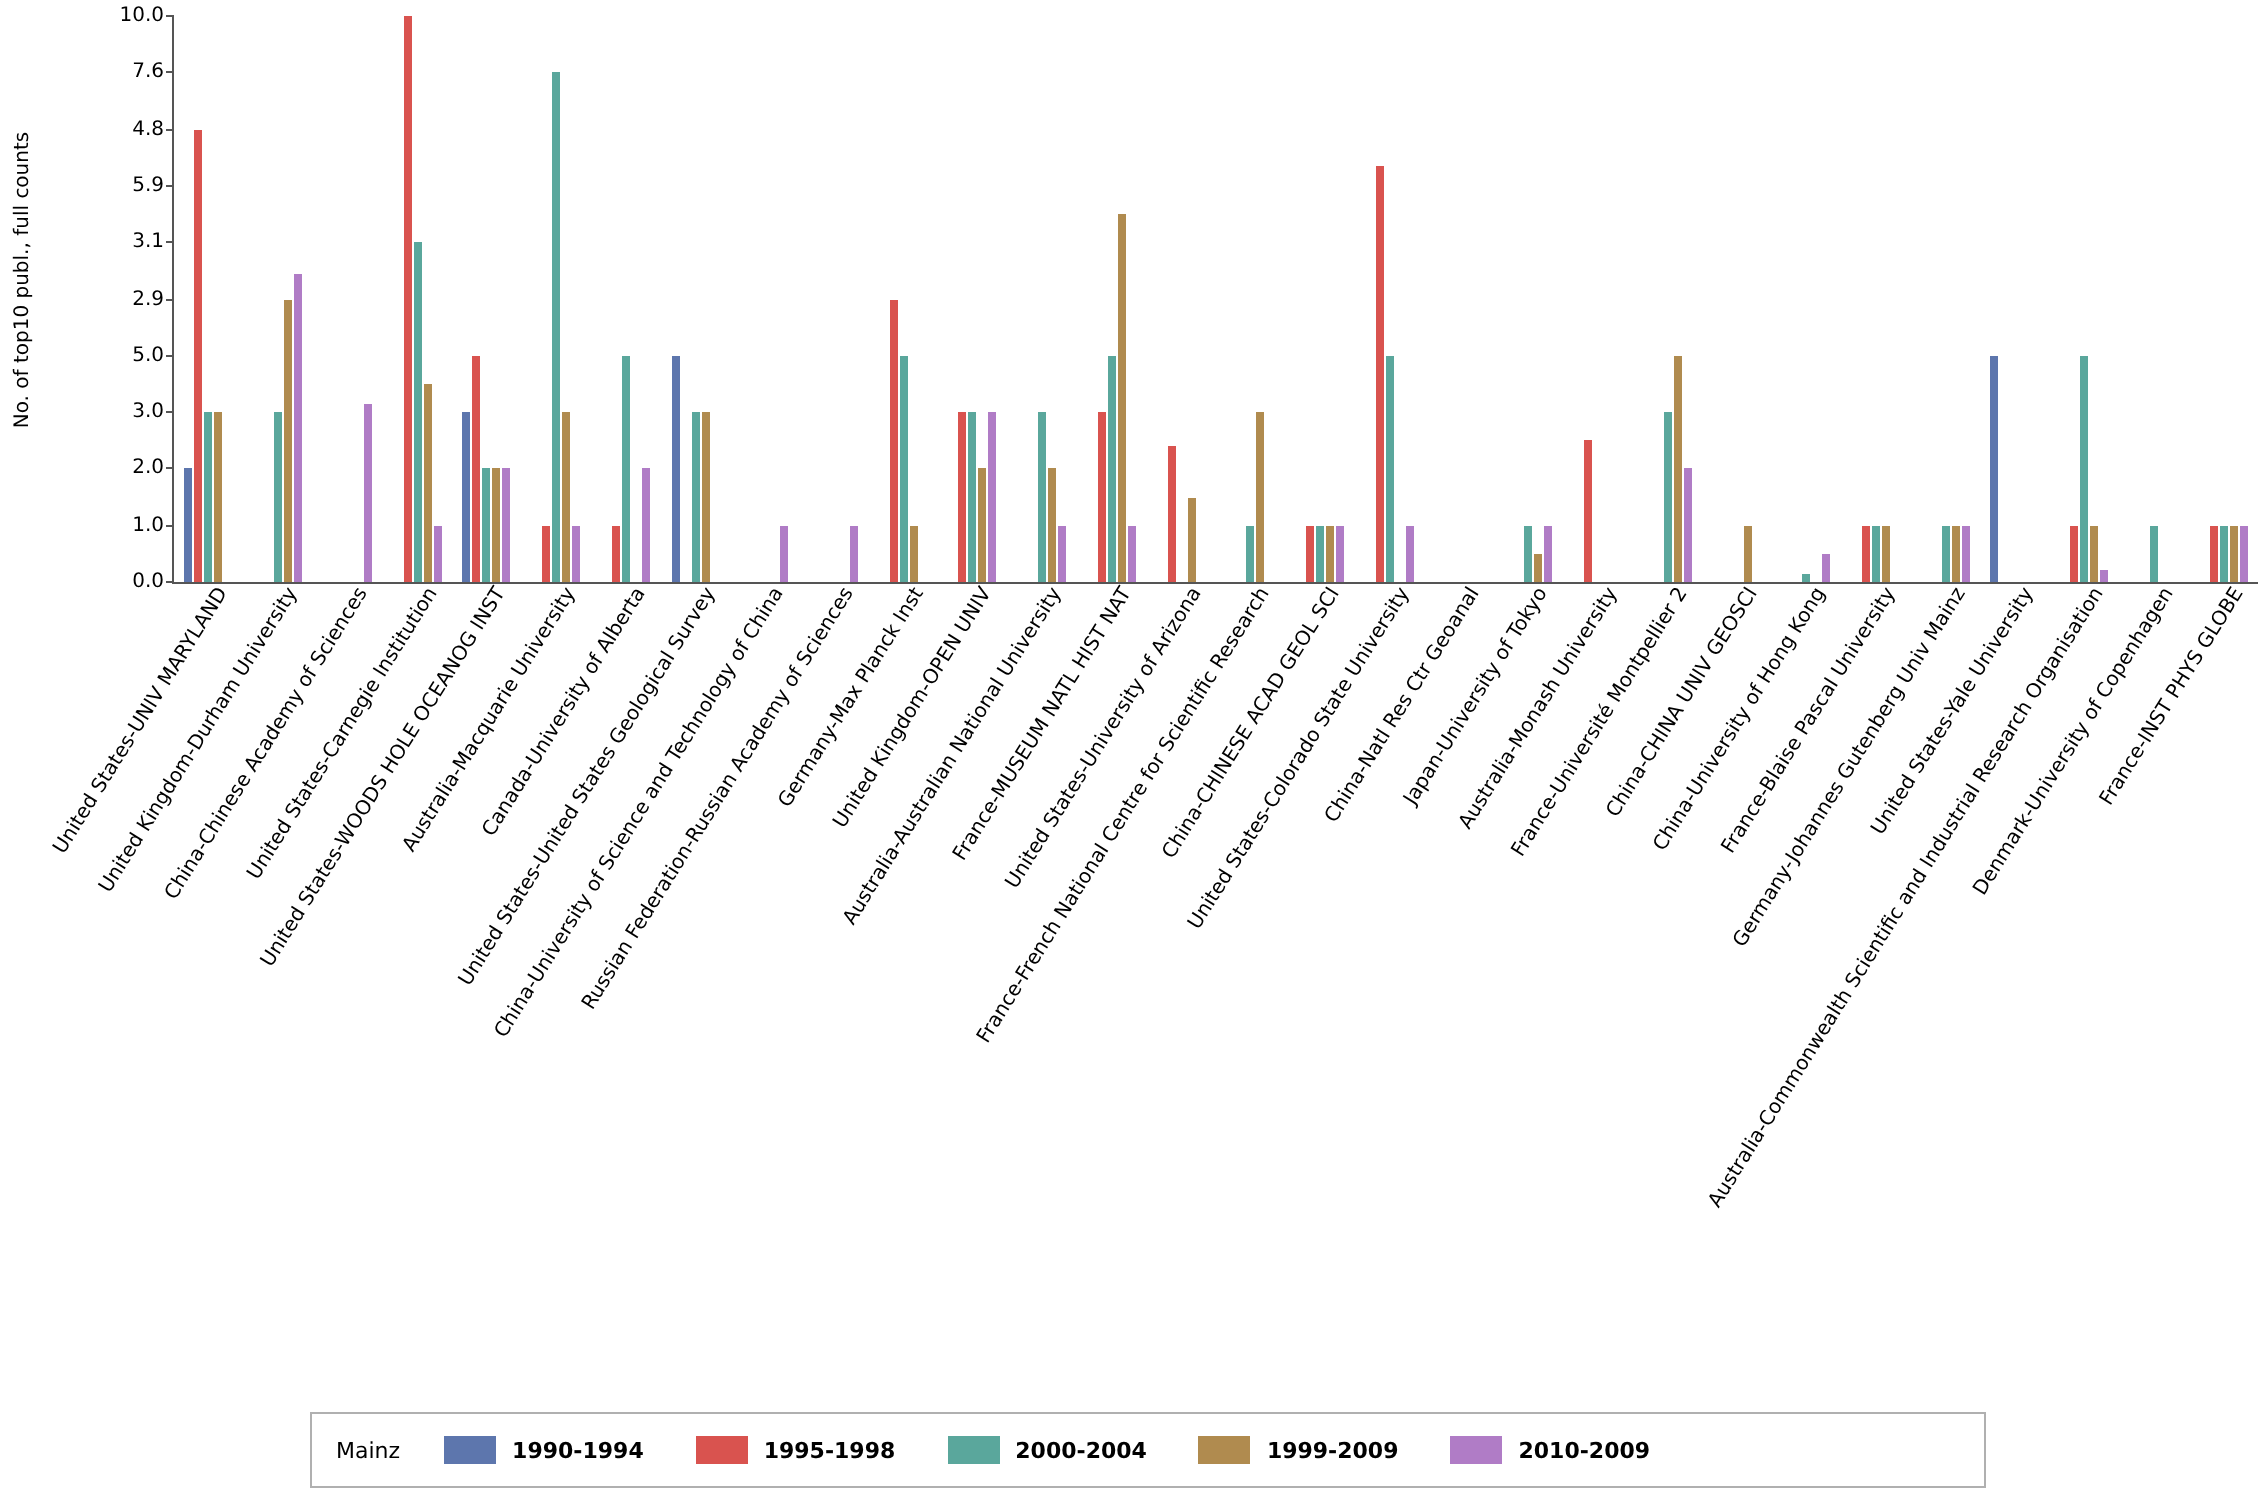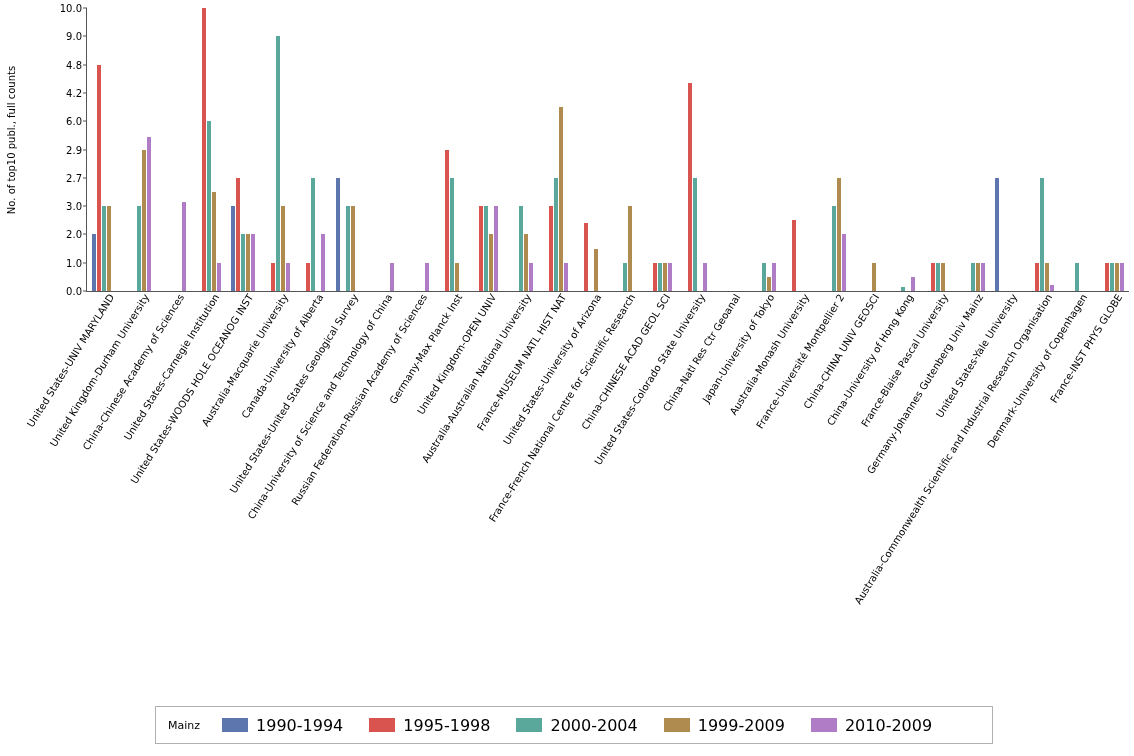--- a/index.html
+++ b/index.html
@@ -103,21 +103,21 @@
   }
   .legend-title{
     font-size:11px;color:#000;margin-right:22px;
   }
   .legend-item{
     display:flex;align-items:center;margin-right:26px;
   }
   .legend-swatch{
     width:26px;height:14px;margin-right:8px;display:inline-block;
   }
-  .legend-label{font-size:16px;color:#000;}
+  .legend-label{font-size:11px;color:#000;font-weight:bold;}
 </style>
 </head>
 <body>
 
 <div id="chart-root">
 
   <div class="ylabel">No. of top10 publ., full counts</div>
 
   <div class="plot" id="plot">
     <div class="groups" id="groups">
@@ -333,31 +333,31 @@
         </div>
       </div>
   <div class="ytick" style="top: 283px;">0.0</div>
       <div class="ytickmark" style="top: 283px;"></div>
       <div class="ytick" style="top: 254.7px;">1.0</div>
       <div class="ytickmark" style="top: 254.7px;"></div>
       <div class="ytick" style="top: 226.4px;">2.0</div>
       <div class="ytickmark" style="top: 226.4px;"></div>
       <div class="ytick" style="top: 198.1px;">3.0</div>
       <div class="ytickmark" style="top: 198.1px;"></div>
-      <div class="ytick" style="top: 169.8px;">2.7</div>
+      <div class="ytick" style="top: 169.8px;">5.0</div>
       <div class="ytickmark" style="top: 169.8px;"></div>
       <div class="ytick" style="top: 141.5px;">2.9</div>
       <div class="ytickmark" style="top: 141.5px;"></div>
-      <div class="ytick" style="top: 113.2px;">6.0</div>
+      <div class="ytick" style="top: 113.2px;">3.1</div>
       <div class="ytickmark" style="top: 113.2px;"></div>
-      <div class="ytick" style="top: 84.9px;">4.2</div>
+      <div class="ytick" style="top: 84.9px;">5.9</div>
       <div class="ytickmark" style="top: 84.9px;"></div>
       <div class="ytick" style="top: 56.6px;">4.8</div>
       <div class="ytickmark" style="top: 56.6px;"></div>
-      <div class="ytick" style="top: 28.3px;">9.0</div>
+      <div class="ytick" style="top: 28.3px;">7.6</div>
       <div class="ytickmark" style="top: 28.3px;"></div>
       <div class="ytick" style="top: 0px;">10.0</div>
       <div class="ytickmark" style="top: 0px;"></div>
     </div>
 
   <div class="xlabels" id="xlabels">
       <div class="xlab" style="left: 21.3667px;">
         <span class="xlabinner">United States-UNIV MARYLAND</span>
       </div>
       <div class="xlab" style="left: 56.1px;">

